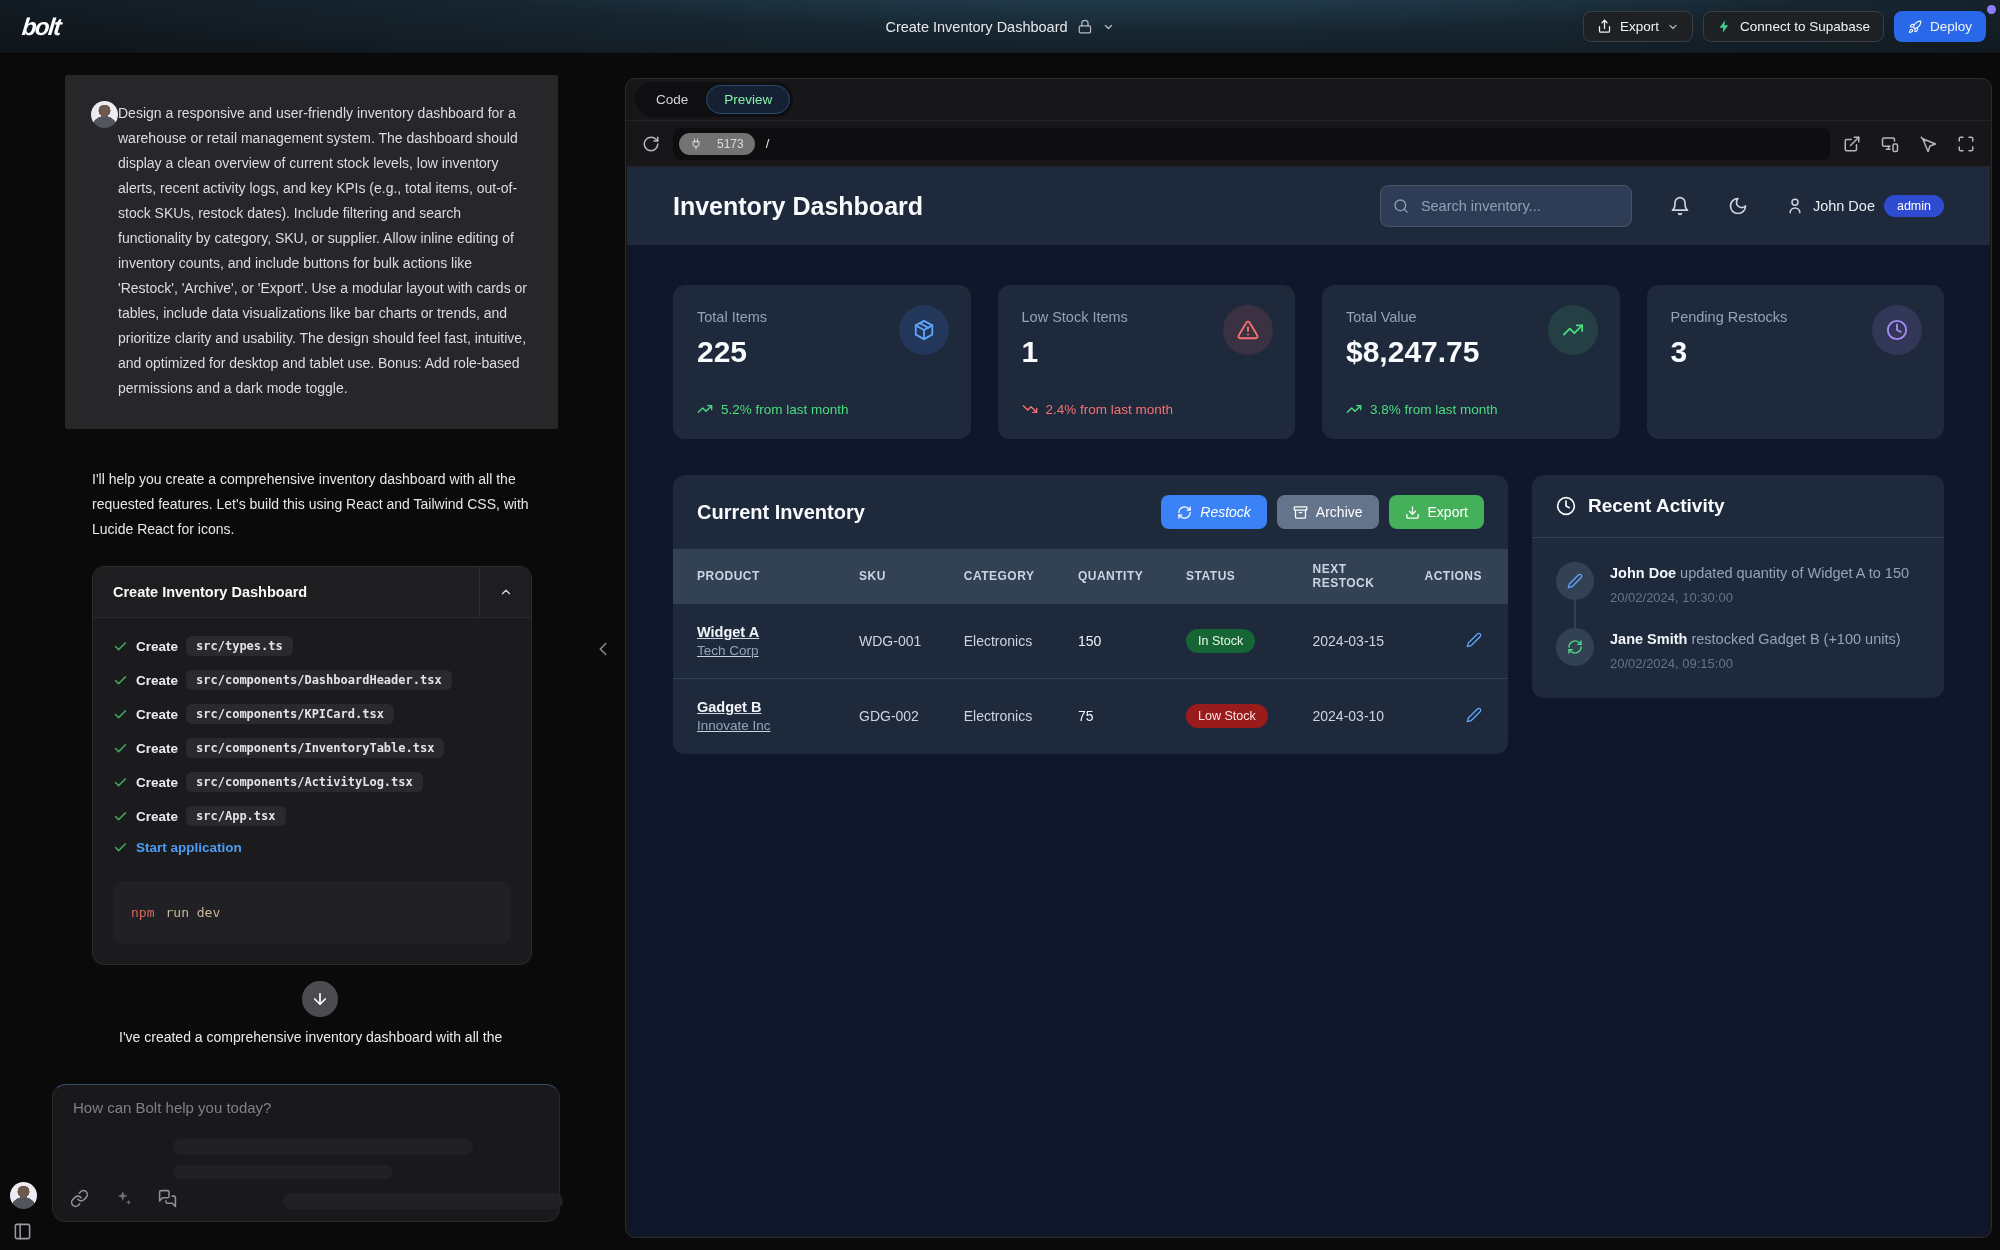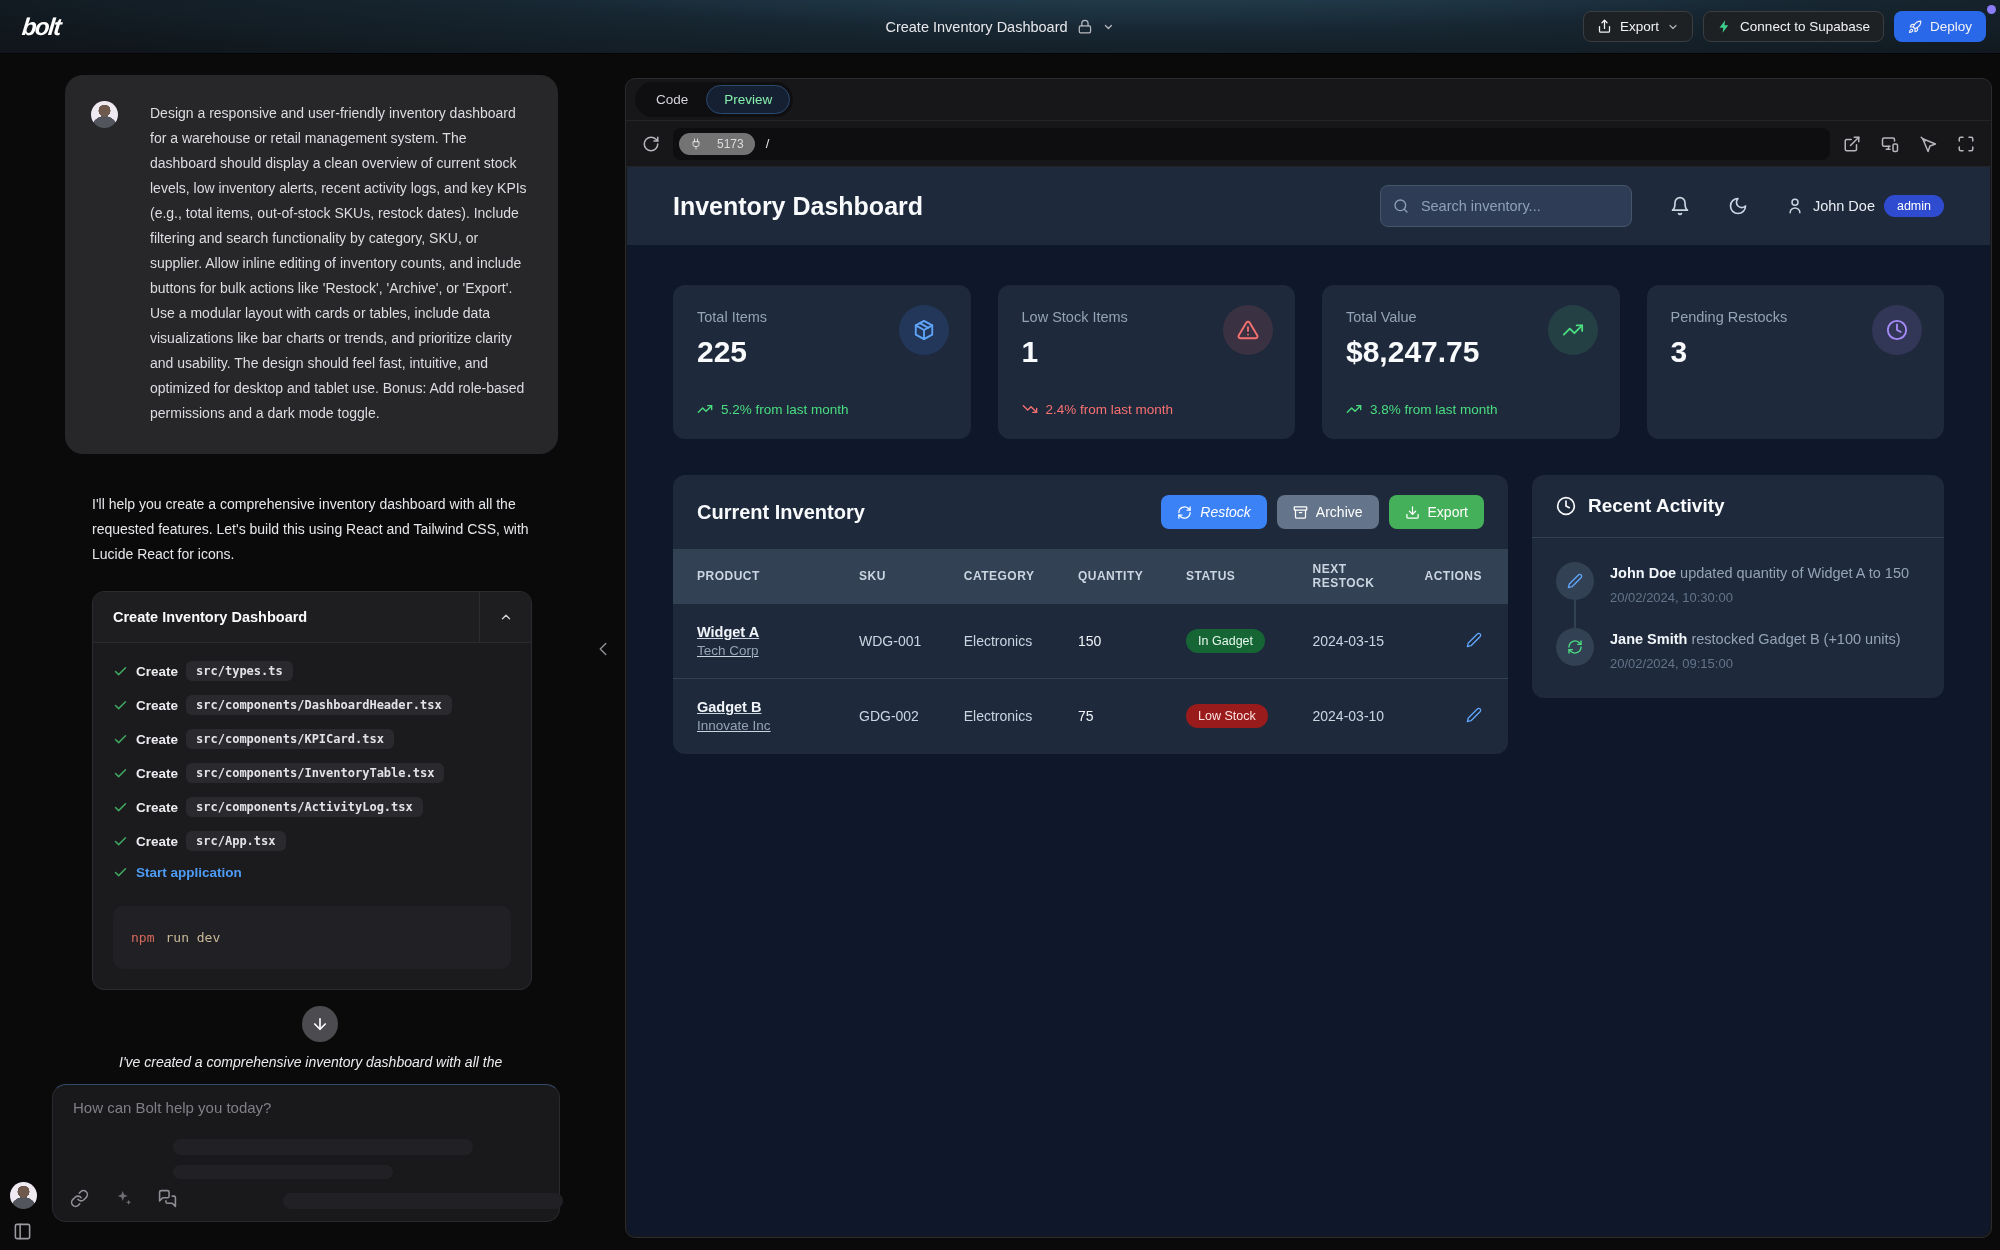--- a/index.html
+++ b/index.html
@@ -34,21 +34,21 @@
   .tb-btn .chev { width:12px; height:12px; color:#b0b0b6; }
   .tb-btn.deploy { background:var(--deploy-blue,#2968e8); border-color:transparent; }
   .supa-ic { color:var(--supabase-green,#3ecf8e); }
   .notif-dot { position:absolute; top:5px; right:4px; width:9px; height:9px; border-radius:50%; background:#8b7cf8; }
 
   .workspace { position:absolute; top:54px; left:0; right:0; bottom:0; }
 
   
   .chat { position:absolute; left:0; top:0; bottom:0; width:622px; }
   .chat-scroll { position:absolute; top:21px; left:65px; width:493px; overflow:hidden; }
-  .user-card { background:#272729; border-radius:18px; padding:26px 26px 28px; display:flex; gap:32px; }
+  .user-card { background:#272729; border-radius:2px; padding:26px 26px 28px; display:flex; gap:0; }
   .avatar {
     width:27px; height:27px; border-radius:50%; flex:none;
     background:
       radial-gradient(circle at 50% 36%, #6e5a4c 0 27%, rgba(0,0,0,0) 28%),
       radial-gradient(circle at 50% 105%, #53555c 0 42%, rgba(0,0,0,0) 43%),
       #efe9f2;
   }
   .user-text { font-size:14px; line-height:25px; color:#dcdce1; }
   .assistant { margin:38px 0 0 27px; width:456px; }
   .intro { margin:0; font-size:14px; line-height:25px; color:#e7e7eb; }
@@ -65,21 +65,21 @@
   .step-link { color:var(--link-blue,#4e9cf5); cursor:pointer; }
   .codeblock { margin:8px 20px 20px; background:#212125; border-radius:10px; padding:24px 18px; font-family:"DejaVu Sans Mono",monospace; font-size:13px; }
   .cmd-name { color:#d56a5c; }
   .cmd-args { color:#c9b99a; margin-left:11px; }
 
   .scroll-down {
     width:36px; height:36px; border-radius:50%; background:#4c4c50; color:#fff;
     display:flex; align-items:center; justify-content:center; margin:16px auto 12px; cursor:pointer;
     border:none;
   }
-  .followup { margin:0 0 0 27px; font-size:14px; color:#ececf0; white-space:nowrap; overflow:hidden;font-style:italic; }
+  .followup { margin:0 0 0 27px; font-size:14px; color:#ececf0; white-space:nowrap; overflow:hidden; }
 
   .chat-input {
     position:absolute; left:52px; top:1030px; width:508px; height:138px;
     background:#19191c; border:1px solid #2a2a2e; border-top-color:#344a66;
     border-radius:14px;
   }
   .chat-input input {
     position:absolute; top:13px; left:18px; width:400px;
     background:none; border:none; outline:none; color:#e0e0e3; font-size:15px; font-family:inherit;
   }
@@ -562,21 +562,21 @@
             </thead>
             <tbody>
               <tr>
                 <td>
                   <div class="prod-name">Widget A</div>
                   <div class="prod-supplier">Tech Corp</div>
                 </td>
                 <td>WDG-001</td>
                 <td>Electronics</td>
                 <td class="qty">150</td>
-                <td><span class="pill in-stock">In Gadget</span></td>
+                <td><span class="pill in-stock">In Stock</span></td>
                 <td>2024-03-15</td>
                 <td class="cell-actions">
                   <button class="edit-btn">
                     <svg class="ic" viewBox="0 0 24 24" fill="none" stroke="currentColor" stroke-width="2" stroke-linecap="round" stroke-linejoin="round">
                         <path d="M17 3a2.85 2.83 0 1 1 4 4L7.5 20.5 2 22l1.5-5.5z"></path>
                       </svg>
                   </button>
                 </td>
               </tr>
               <tr>

